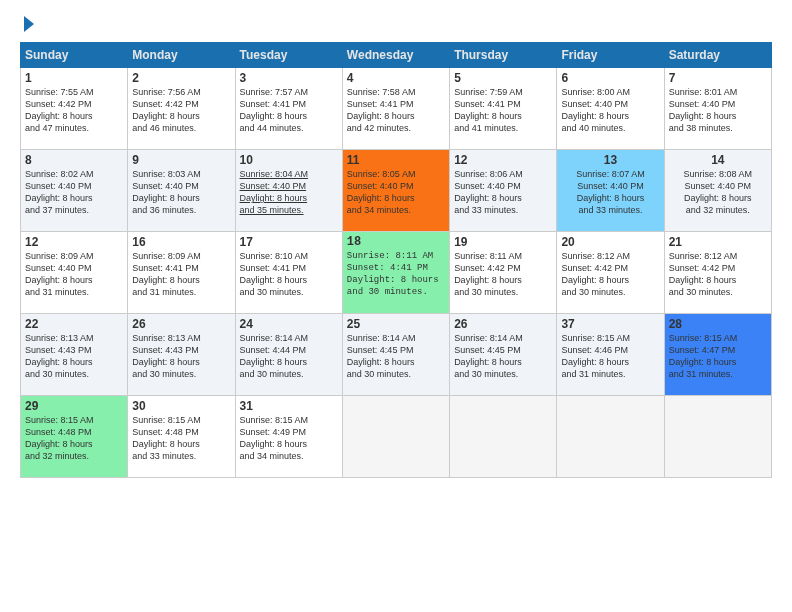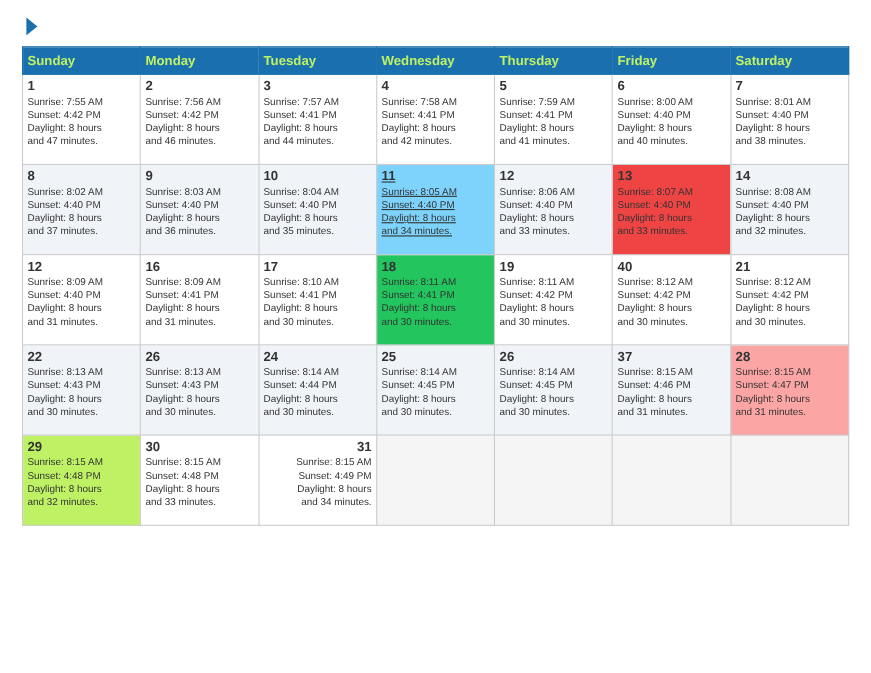--- a/index.html
+++ b/index.html
@@ -61,21 +61,21 @@
     .title-location {
       font-size: 14px;
       color: #555;
     }
     .calendar {
       width: 100%;
       border-collapse: collapse;
     }
     .calendar th {
       background: #1a6faf;
-      color: #bef264;
+      color: #e5e5e5;
       font-size: 12px;
       font-weight: bold;
       padding: 5px 4px;
       text-align: left;
       border: 1px solid #1a6faf;
     }
     .calendar td {
       border: 1px solid #ccc;
       vertical-align: top;
       padding: 3px 4px;
@@ -195,47 +195,47 @@
           </td>
           <td style="background-color: rgb(240, 244, 248);">
             <span class="day-num">9</span>
             <div class="day-info" style="white-space: pre-line;">Sunrise: 8:03 AM
 Sunset: 4:40 PM
 Daylight: 8 hours
 and 36 minutes.</div>
           </td>
           <td style="background-color: rgb(240, 244, 248);">
             <span class="day-num">10</span>
-            <div class="day-info" style="white-space: pre-line;">Sunrise: 8:04 AM
+            <div class="day-info" style="white-space: pre-line; text-decoration: underline;">Sunrise: 8:04 AM
 Sunset: 4:40 PM
 Daylight: 8 hours
 and 35 minutes.</div>
           </td>
-          <td style="background-color: #7dd3fc; text-decoration: underline;">
+          <td style="background-color: #f97316;">
             <span class="day-num">11</span>
             <div class="day-info" style="white-space: pre-line;">Sunrise: 8:05 AM
 Sunset: 4:40 PM
 Daylight: 8 hours
 and 34 minutes.</div>
           </td>
           <td style="background-color: rgb(240, 244, 248);">
             <span class="day-num">12</span>
             <div class="day-info" style="white-space: pre-line;">Sunrise: 8:06 AM
 Sunset: 4:40 PM
 Daylight: 8 hours
 and 33 minutes.</div>
           </td>
-          <td style="background-color: #ef4444;">
+          <td style="background-color: #7dd3fc; text-align: center;">
             <span class="day-num">13</span>
             <div class="day-info" style="white-space: pre-line;">Sunrise: 8:07 AM
 Sunset: 4:40 PM
 Daylight: 8 hours
 and 33 minutes.</div>
           </td>
-          <td style="background-color: rgb(240, 244, 248);">
+          <td style="background-color: rgb(240, 244, 248); text-align: center;">
             <span class="day-num">14</span>
             <div class="day-info" style="white-space: pre-line;">Sunrise: 8:08 AM
 Sunset: 4:40 PM
 Daylight: 8 hours
 and 32 minutes.</div>
           </td>
         </tr>
         <tr>
           <td style="background-color: rgb(255, 255, 255);">
             <span class="day-num">12</span>
@@ -251,36 +251,36 @@
 Daylight: 8 hours
 and 31 minutes.</div>
           </td>
           <td style="background-color: rgb(255, 255, 255);">
             <span class="day-num">17</span>
             <div class="day-info" style="white-space: pre-line;">Sunrise: 8:10 AM
 Sunset: 4:41 PM
 Daylight: 8 hours
 and 30 minutes.</div>
           </td>
-          <td style="background-color: #22c55e;">
+          <td style="background-color: #86efac; font-family: Liberation Mono, monospace;">
             <span class="day-num">18</span>
             <div class="day-info" style="white-space: pre-line;">Sunrise: 8:11 AM
 Sunset: 4:41 PM
 Daylight: 8 hours
 and 30 minutes.</div>
           </td>
           <td style="background-color: rgb(255, 255, 255);">
             <span class="day-num">19</span>
             <div class="day-info" style="white-space: pre-line;">Sunrise: 8:11 AM
 Sunset: 4:42 PM
 Daylight: 8 hours
 and 30 minutes.</div>
           </td>
           <td style="background-color: rgb(255, 255, 255);">
-            <span class="day-num">40</span>
+            <span class="day-num">20</span>
             <div class="day-info" style="white-space: pre-line;">Sunrise: 8:12 AM
 Sunset: 4:42 PM
 Daylight: 8 hours
 and 30 minutes.</div>
           </td>
           <td style="background-color: rgb(255, 255, 255);">
             <span class="day-num">21</span>
             <div class="day-info" style="white-space: pre-line;">Sunrise: 8:12 AM
 Sunset: 4:42 PM
 Daylight: 8 hours
@@ -323,44 +323,44 @@
 Daylight: 8 hours
 and 30 minutes.</div>
           </td>
           <td style="background-color: rgb(240, 244, 248);">
             <span class="day-num">37</span>
             <div class="day-info" style="white-space: pre-line;">Sunrise: 8:15 AM
 Sunset: 4:46 PM
 Daylight: 8 hours
 and 31 minutes.</div>
           </td>
-          <td style="background-color: #fca5a5;">
+          <td style="background-color: #3b82f6;">
             <span class="day-num">28</span>
             <div class="day-info" style="white-space: pre-line;">Sunrise: 8:15 AM
 Sunset: 4:47 PM
 Daylight: 8 hours
 and 31 minutes.</div>
           </td>
         </tr>
         <tr>
-          <td style="background-color: #bef264;">
+          <td style="background-color: #86efac;">
             <span class="day-num">29</span>
             <div class="day-info" style="white-space: pre-line;">Sunrise: 8:15 AM
 Sunset: 4:48 PM
 Daylight: 8 hours
 and 32 minutes.</div>
           </td>
           <td style="background-color: rgb(255, 255, 255);">
             <span class="day-num">30</span>
             <div class="day-info" style="white-space: pre-line;">Sunrise: 8:15 AM
 Sunset: 4:48 PM
 Daylight: 8 hours
 and 33 minutes.</div>
           </td>
-          <td style="background-color: rgb(255, 255, 255); text-align: right;">
+          <td style="background-color: rgb(255, 255, 255);">
             <span class="day-num">31</span>
             <div class="day-info" style="white-space: pre-line;">Sunrise: 8:15 AM
 Sunset: 4:49 PM
 Daylight: 8 hours
 and 34 minutes.</div>
           </td>
           <td class="empty" style="background-color: rgb(245, 245, 245);"></td>
           <td class="empty" style="background-color: rgb(245, 245, 245);"></td>
           <td class="empty" style="background-color: rgb(245, 245, 245);"></td>
           <td class="empty" style="background-color: rgb(245, 245, 245);"></td>

